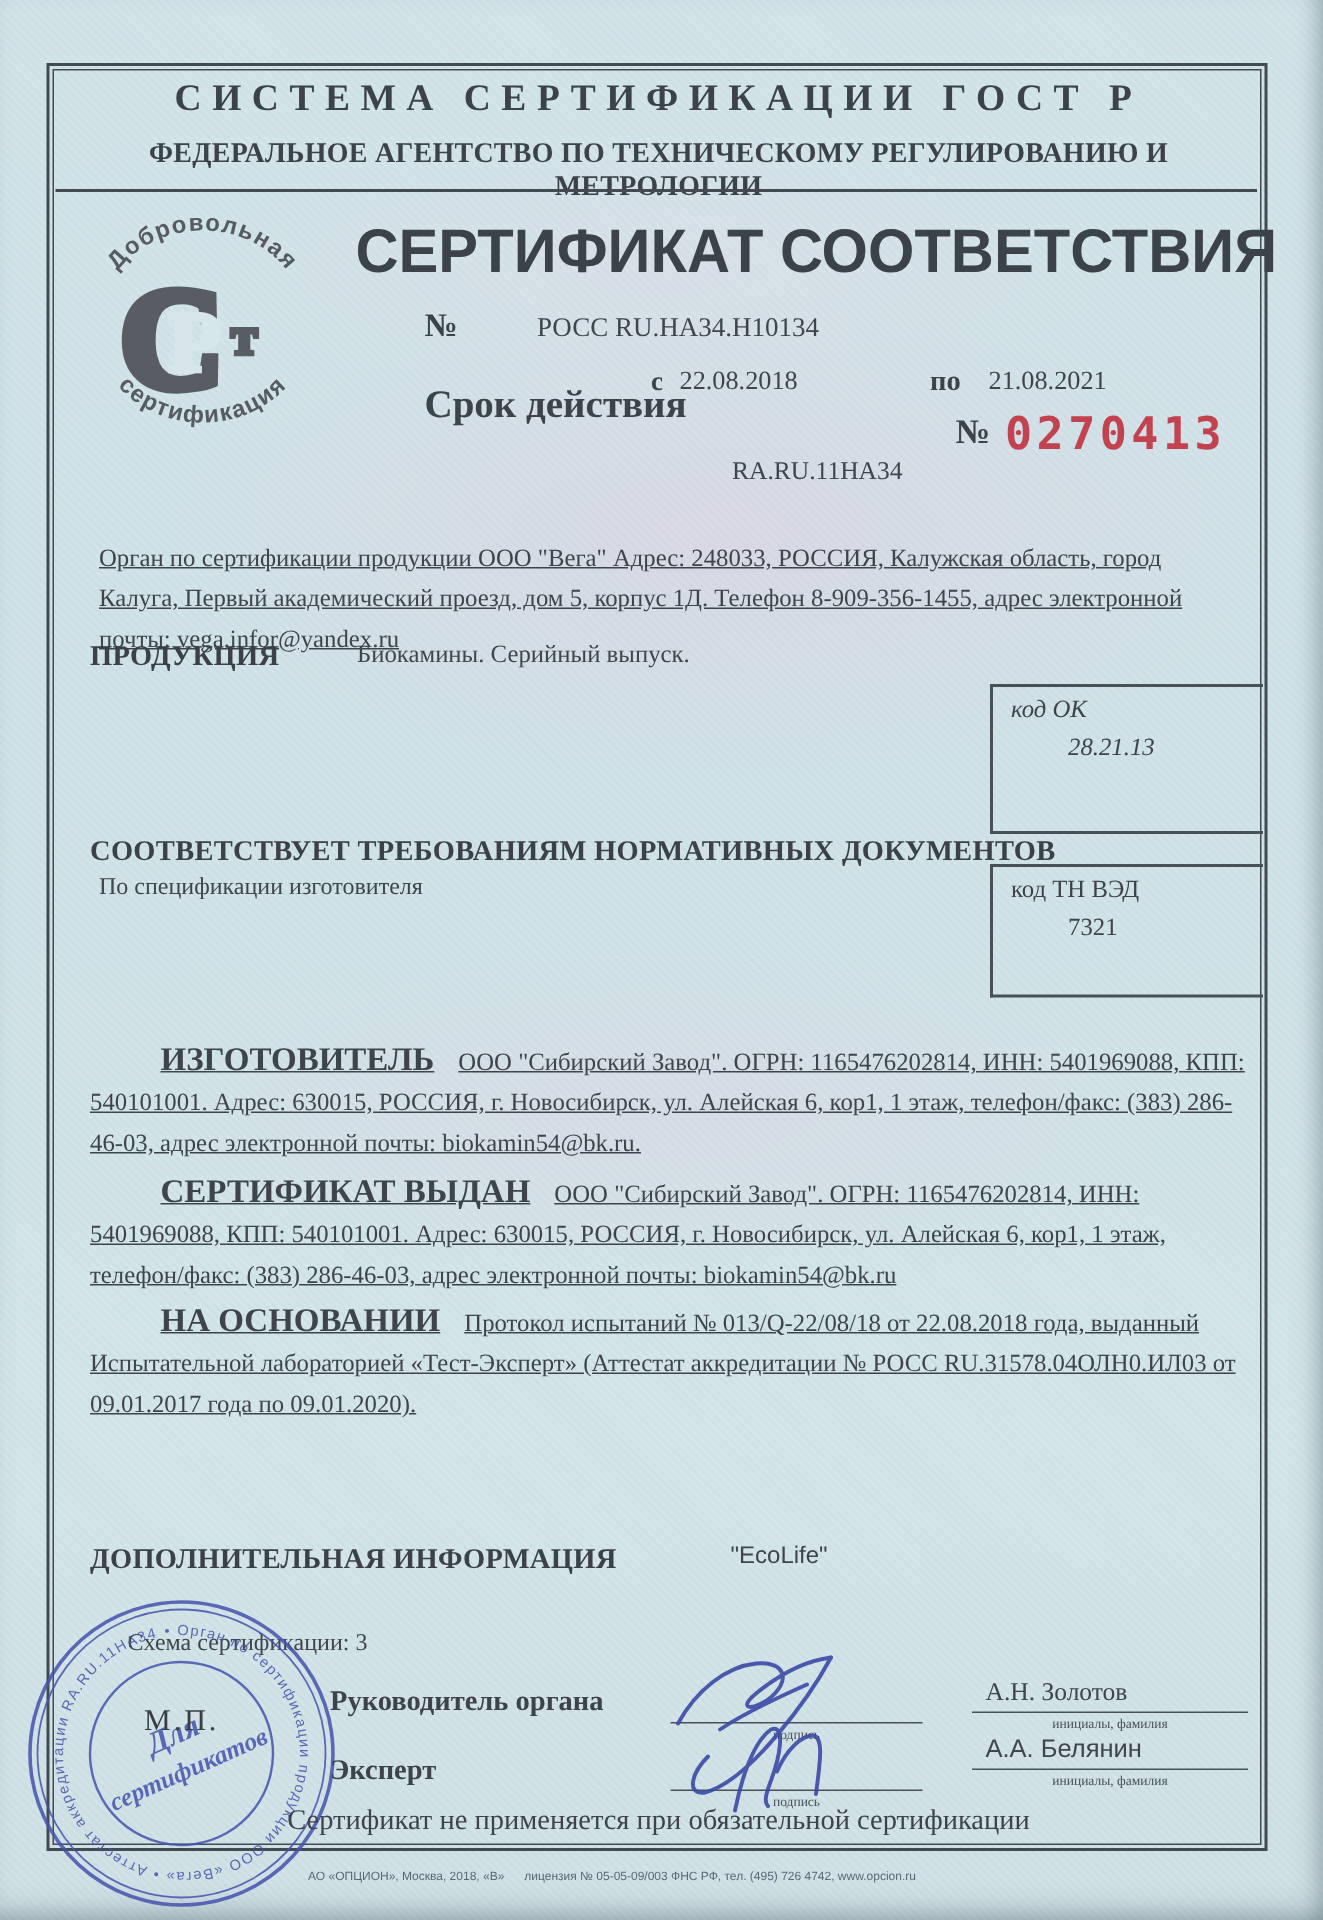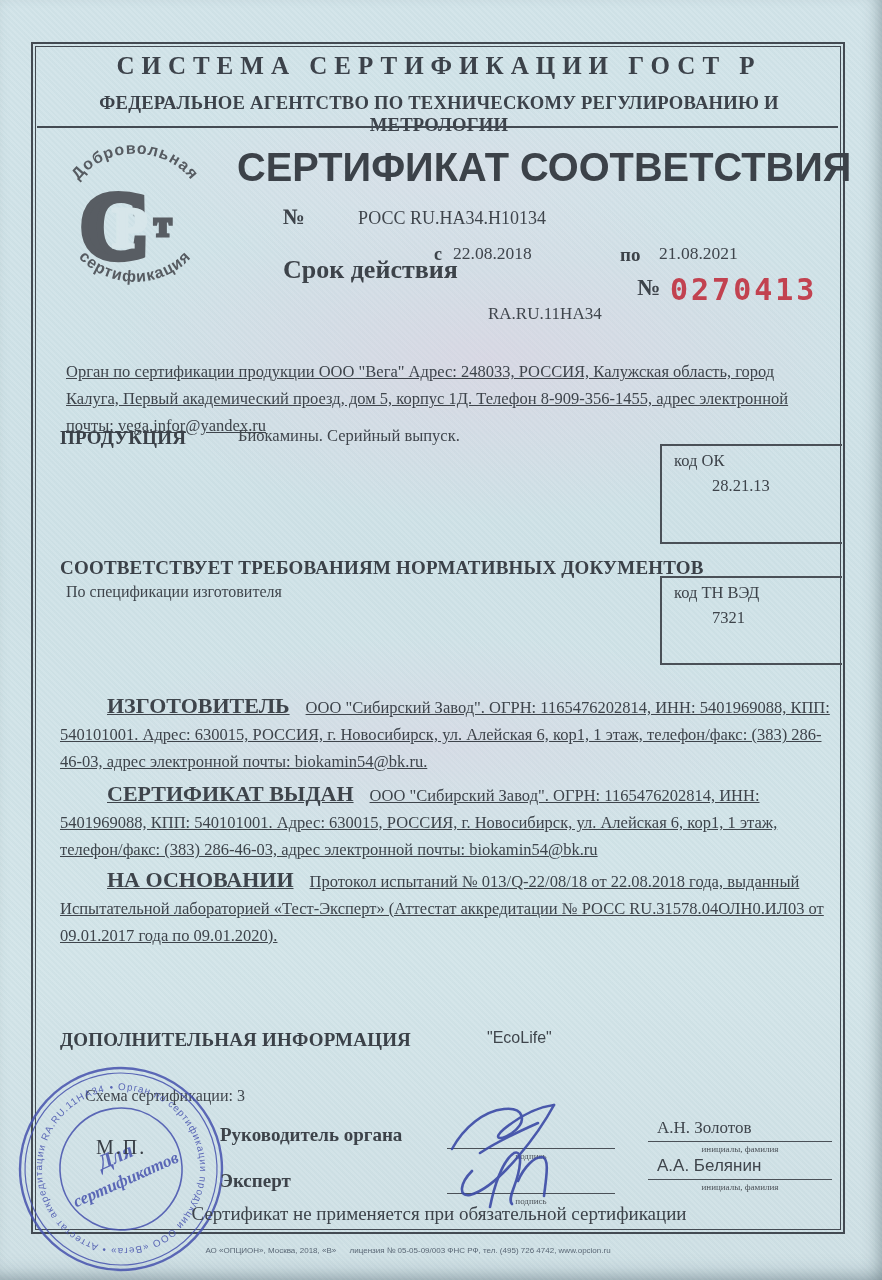--- a/index.html
+++ b/index.html
@@ -96,21 +96,21 @@
   <div class="abs val" style="left:659px;top:243px;font-size:17.5px;">21.08.2021</div>
 
   <div class="abs lbl-b" style="left:637px;top:275px;font-size:23px;">№</div>
   <div class="abs red-num" style="left:670px;top:272px;">0270413</div>
 
   <div class="abs val" style="left:488px;top:304px;font-size:17px;">RA.RU.11НА34</div>
   <div class="abs body-text" style="left:66px;top:358px;width:764px;">Орган по сертификации продукции ООО "Вега" Адрес: 248033, РОССИЯ, Калужская область, город Калуга, Первый академический проезд, дом 5, корпус 1Д. Телефон 8-909-356-1455, адрес электронной почты: vega.infor@yandex.ru</div>
 
   <div class="abs sec-head" style="left:60px;top:427px;">ПРОДУКЦИЯ</div>
   <div class="abs val" style="left:238px;top:426px;font-size:16.5px;">Биокамины. Серийный выпуск.</div>
-  <div class="abs code-box" style="left:660px;top:444px;width:180px;height:96px;">
+  <div class="abs code-box" style="left:660px;top:456px;width:180px;height:96px;font-style:italic;">
     <div class="cb-label">код ОК</div>
     <div class="cb-value">28.21.13</div>
   </div>
 
   <div class="abs sec-head" style="left:60px;top:557px;">СООТВЕТСТВУЕТ ТРЕБОВАНИЯМ НОРМАТИВНЫХ ДОКУМЕНТОВ</div>
   <div class="abs val" style="left:66px;top:583px;font-size:16px;">По спецификации изготовителя</div>
   <div class="abs code-box" style="left:660px;top:576px;width:180px;height:85px;">
     <div class="cb-label">код ТН ВЭД</div>
     <div class="cb-value">7321</div>
   </div>

